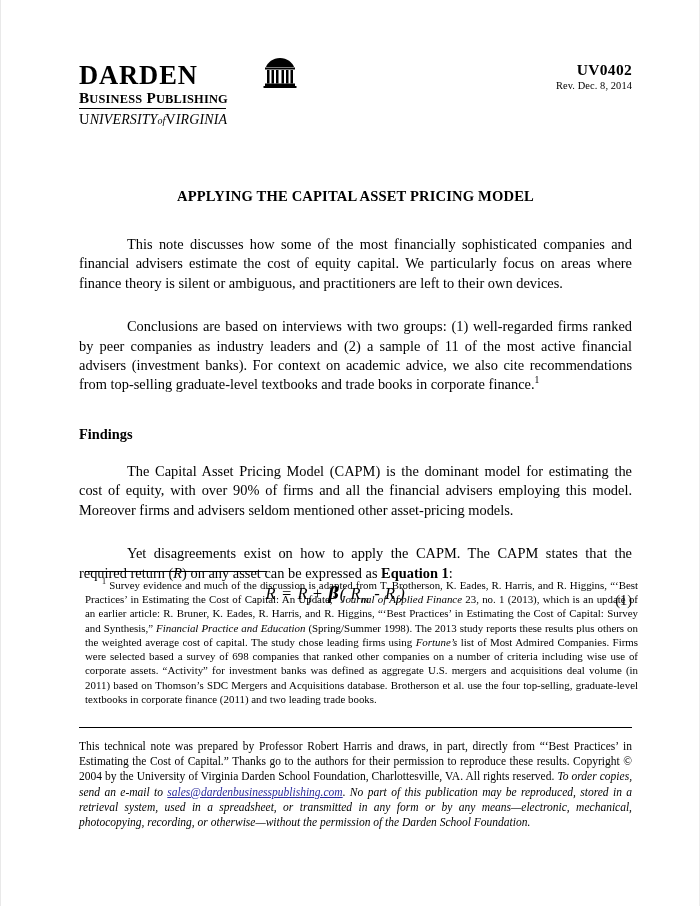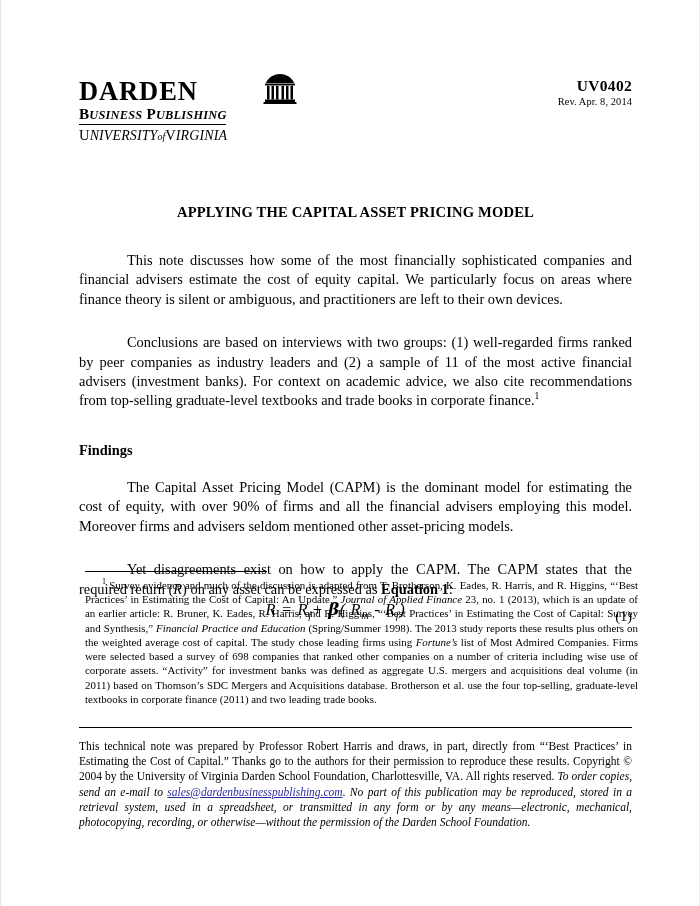--- a/index.html
+++ b/index.html
@@ -23,21 +23,21 @@
     height: 906px;
     background: #ffffff;
     box-sizing: border-box;
     border-left: 1px solid #e9e9e9;
     border-right: 1px solid #ededed;
   }
 
   .content {
     position: absolute;
     left: 78px;
-    top: 72px;
+    top: 56px;
     width: 553px;
   }
 
   
   .header {
     display: flex;
     justify-content: space-between;
     align-items: flex-start;
     height: 72px;
   }
@@ -67,21 +67,21 @@
   }
   .logo-bp {
     font-weight: bold;
     font-size: 15.2px;
     letter-spacing: 0.2px;
     margin-top: 1px;
     line-height: 1.08;
     white-space: nowrap;
   }
   .logo-bp .cap { font-size: 15.2px; }
-  .logo-bp .sm { font-size: 12.4px; font-style: italic; }
+  .logo-bp .sm { font-size: 12.4px; }
   .logo-rule {
     border: none;
     border-top: 1.6px solid #000;
     margin: 2px 0 1.5px 0;
     width: 147px;
   }
   .logo-uva {
     font-size: 14.6px;
     letter-spacing: 0.1px;
     white-space: nowrap;
@@ -263,21 +263,21 @@
           <span class="cap">P</span><span class="sm">UBLISHING</span>
         </div>
         <hr class="logo-rule">
         <div class="logo-uva">
           <span class="cap">U</span><span class="sm">NIVERSITY</span><span class="of">of</span><span class="cap">V</span><span class="sm">IRGINIA</span>
         </div>
       </div>
 
       <div class="doc-id">
         <div class="doc-number">UV0402</div>
-        <div class="doc-rev">Rev. Apr. 8, 2014</div>
+        <div class="doc-rev">Rev. Dec. 8, 2014</div>
       </div>
 
     </div>
 
     <div class="doc-title">APPLYING THE CAPITAL ASSET PRICING MODEL</div>
 
     <div class="body-text">
 
       <div class="gap-lg"></div>
       <p class="para">This note discusses how some of the most financially sophisticated companies and financial advisers estimate the cost of equity capital. We particularly focus on areas where finance theory is silent or ambiguous, and practitioners are left to their own devices.</p>

